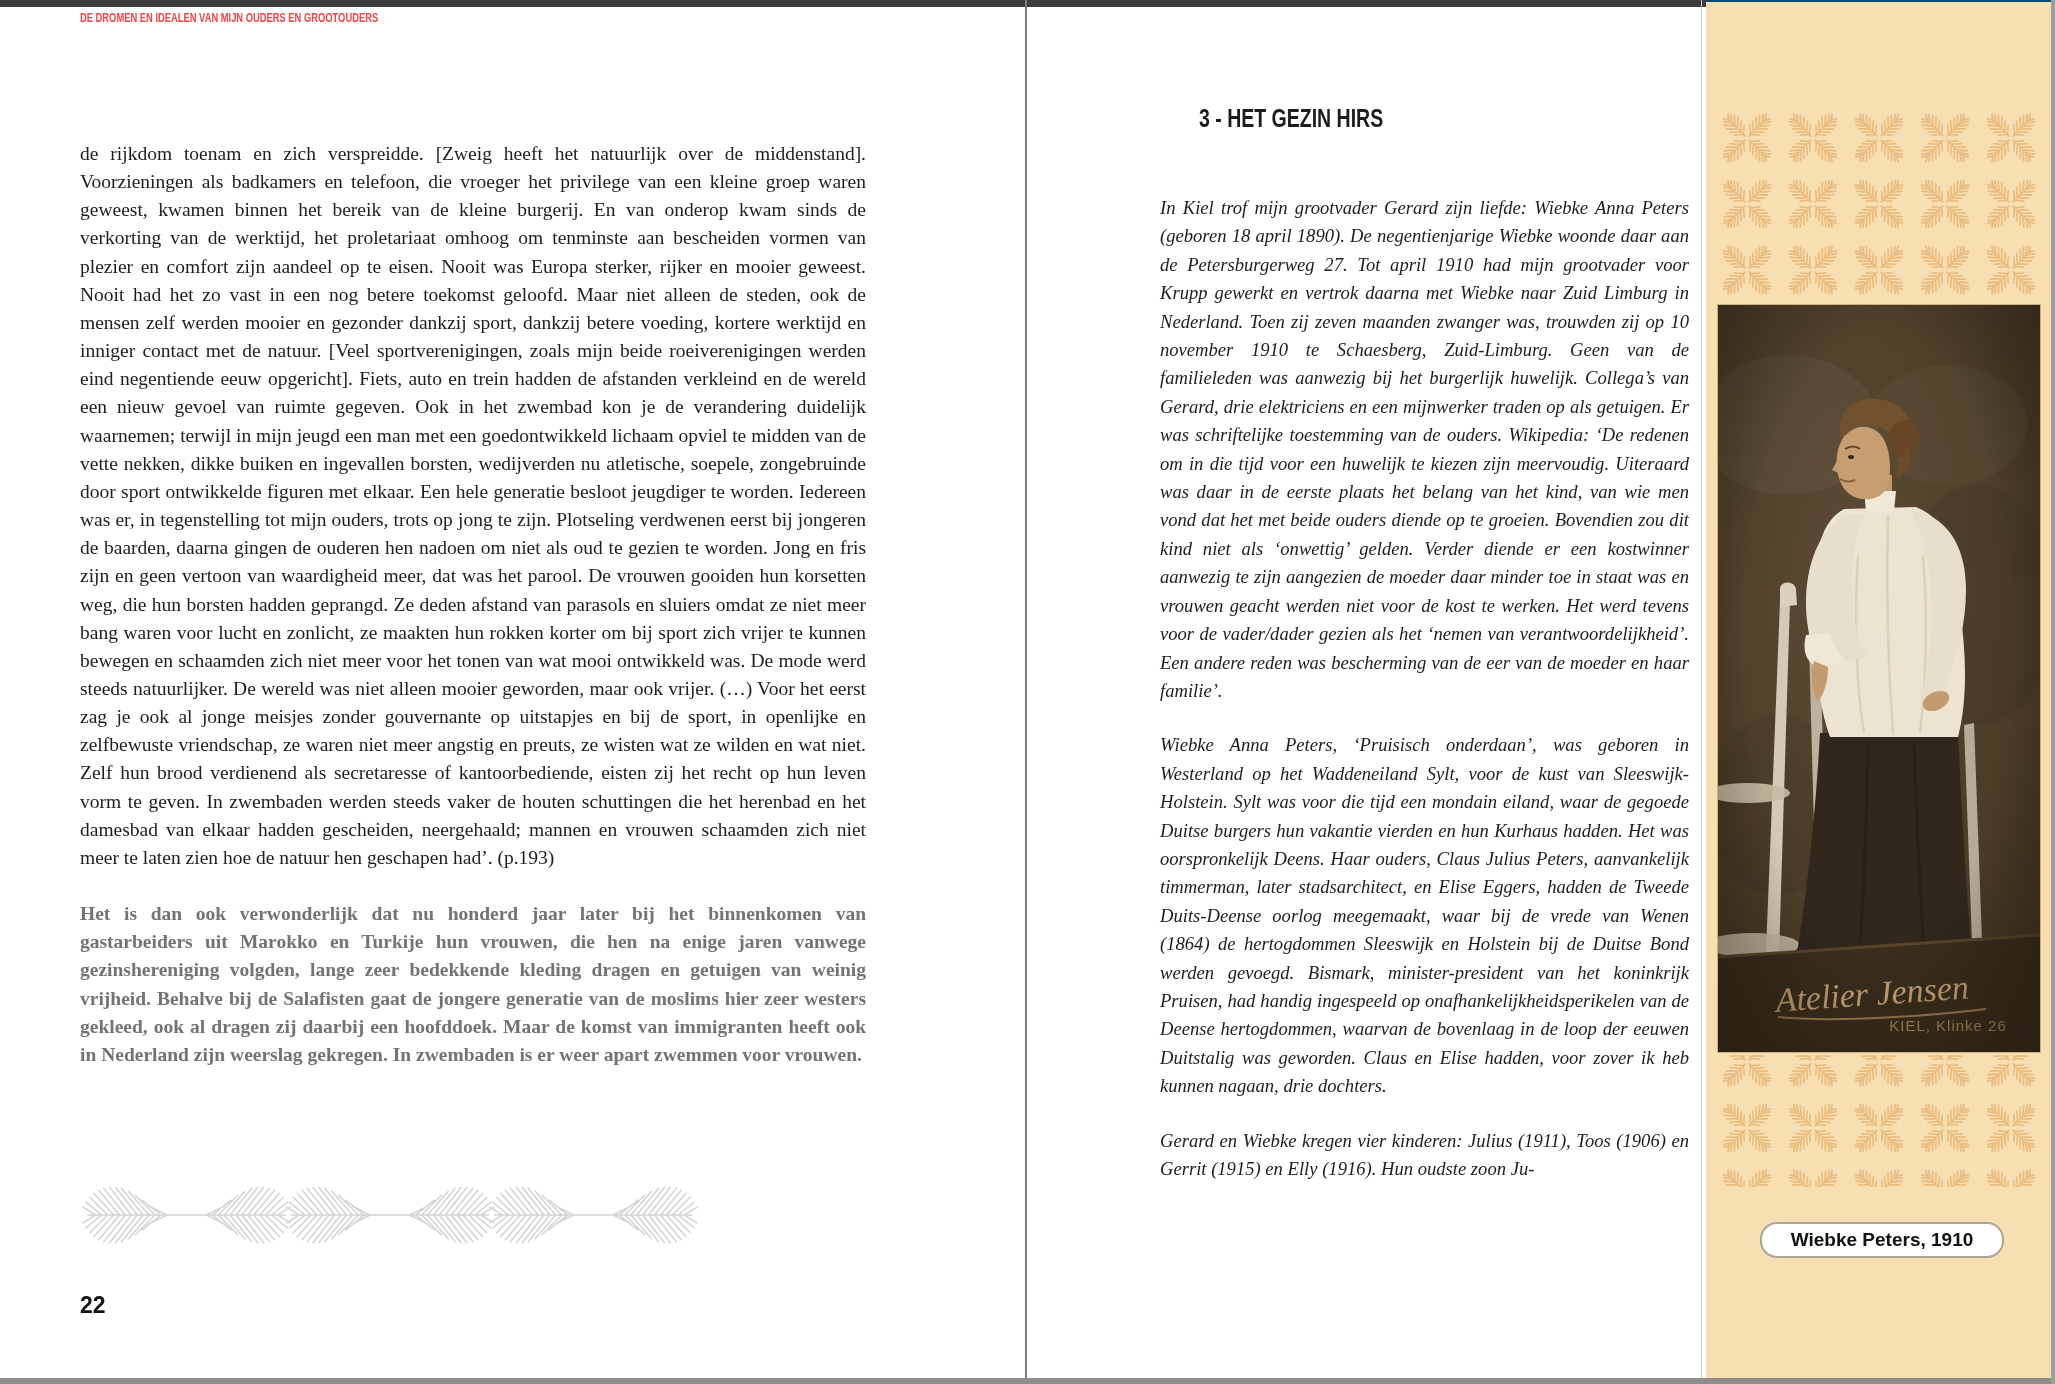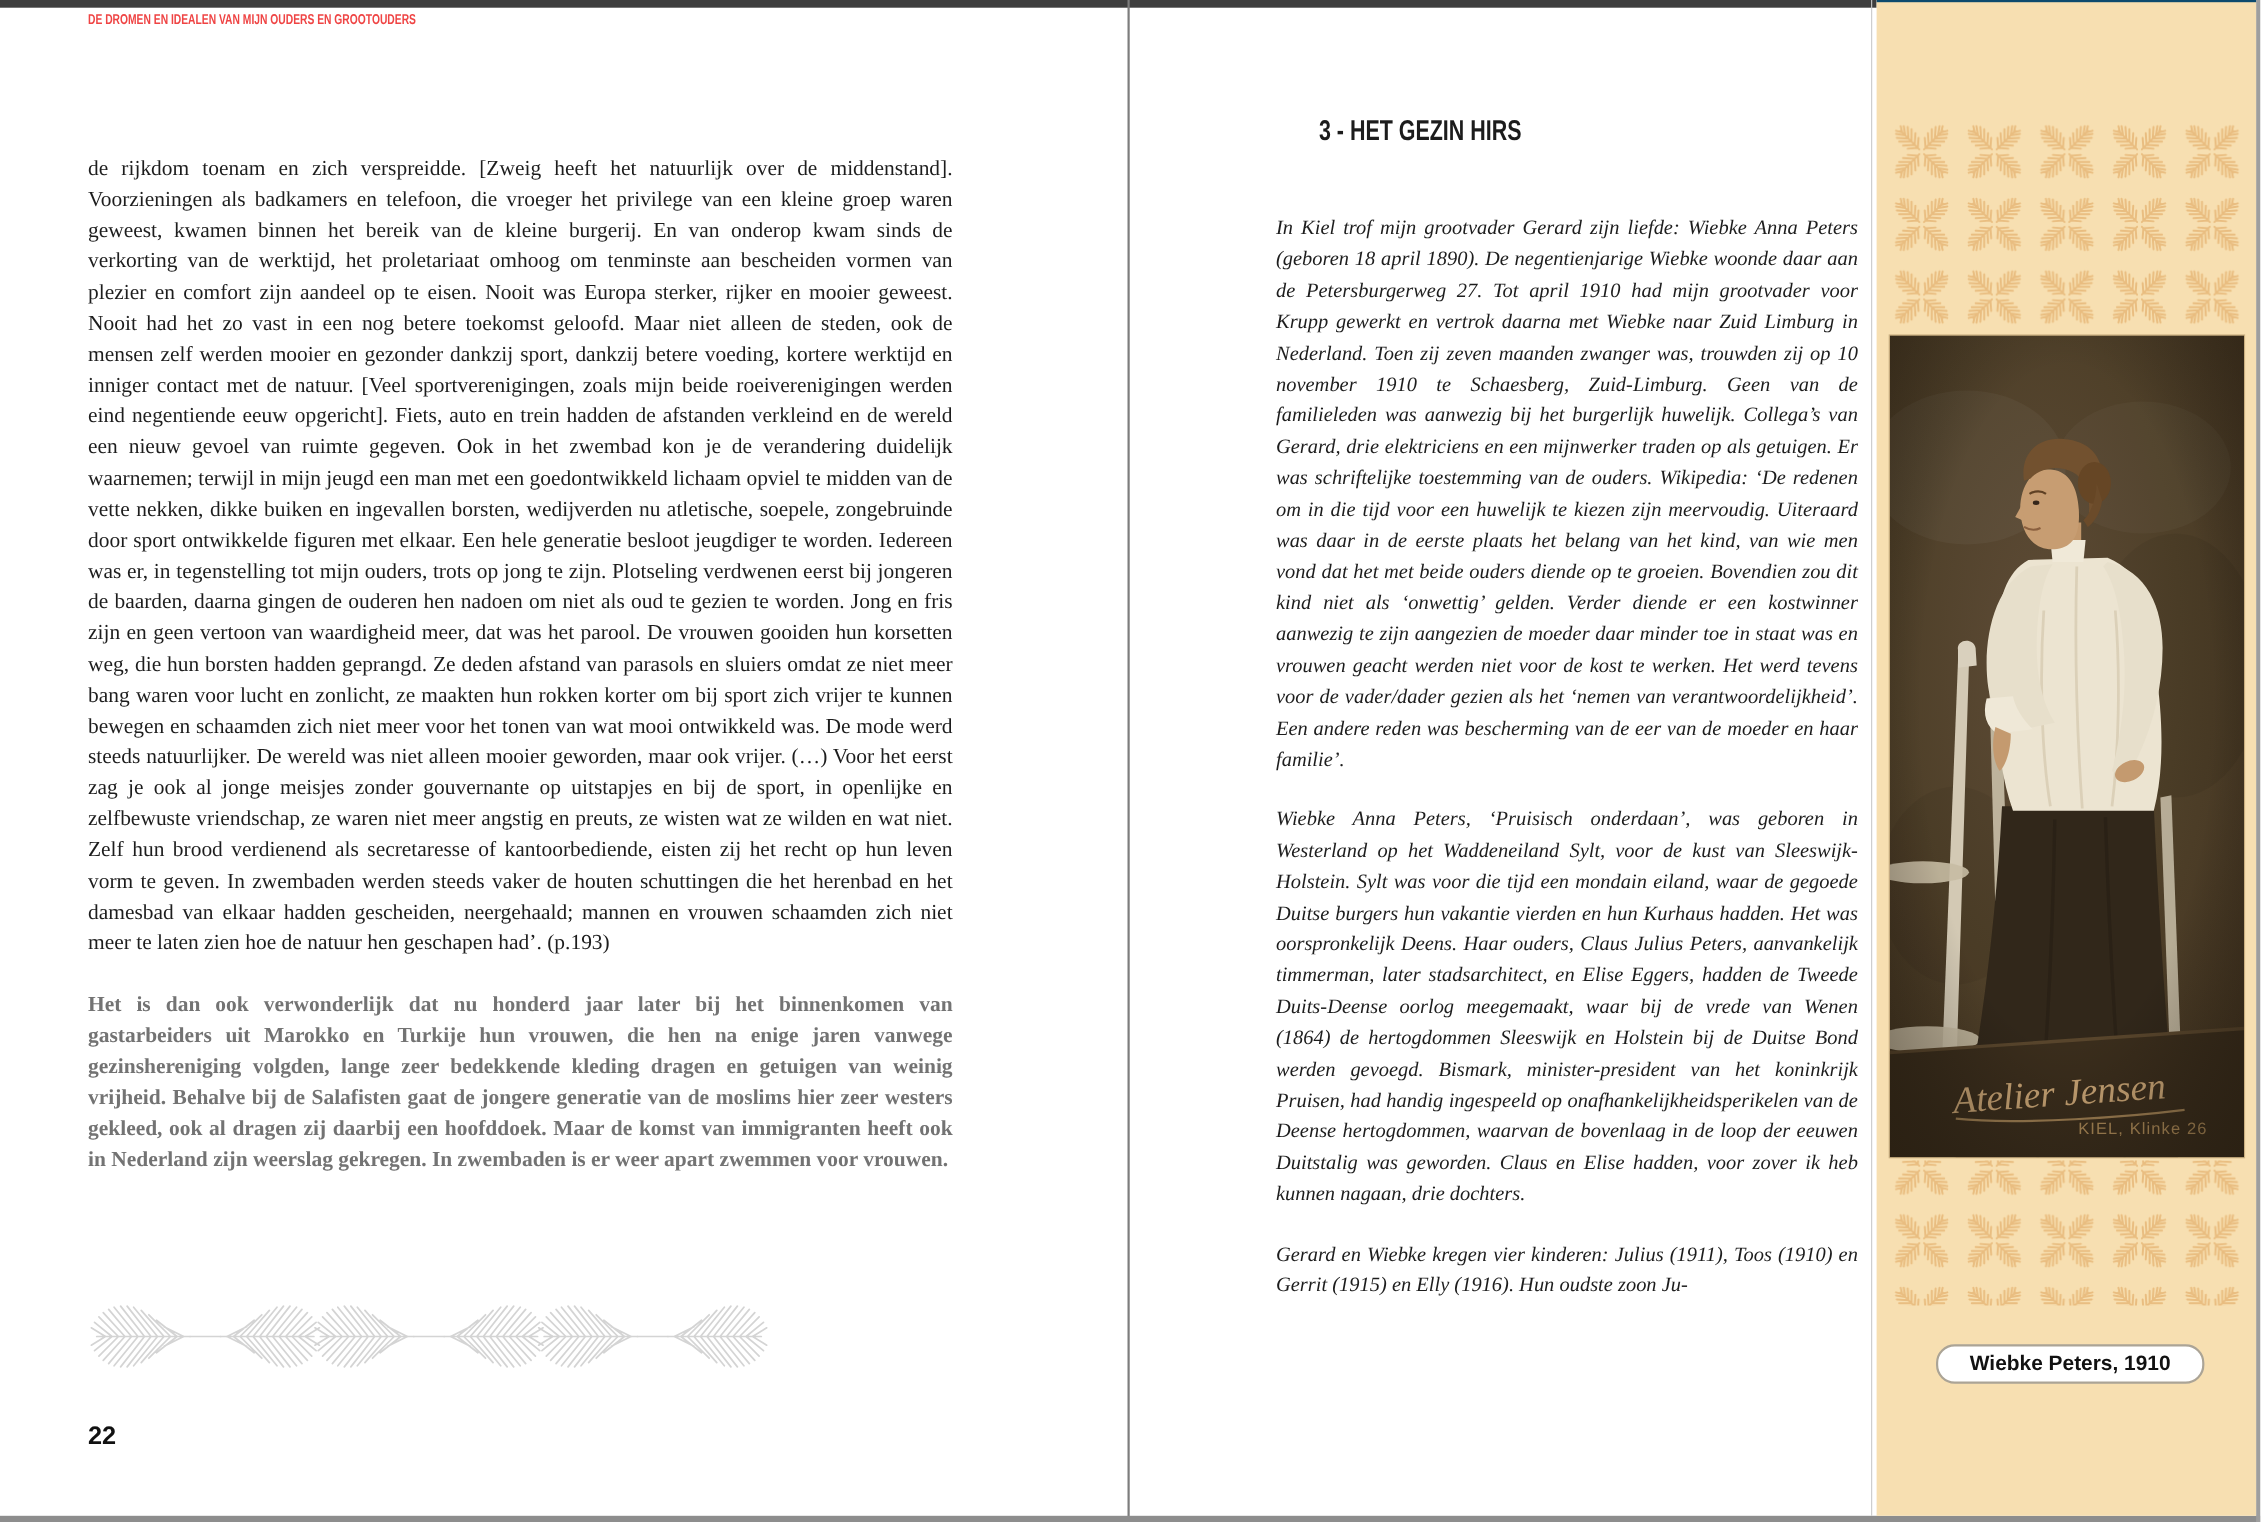--- a/index.html
+++ b/index.html
@@ -103,21 +103,21 @@
 
   <div class="page-number">22</div>
 
   <div class="chapter-heading">
     <div><span class="condensed">3 - HET GEZIN HIRS</span></div>
   </div>
 
   <div class="right-body">
     <p>In Kiel trof mijn grootvader Gerard zijn liefde: Wiebke Anna Peters (geboren 18 april 1890). De negentienjarige Wiebke woonde daar aan de Petersburgerweg 27. Tot april 1910 had mijn grootvader voor Krupp gewerkt en vertrok daarna met Wiebke naar Zuid Limburg in Nederland. Toen zij zeven maanden zwanger was, trouwden zij op 10 november 1910 te Schaesberg, Zuid-Limburg. Geen van de familieleden was aanwezig bij het burgerlijk huwelijk. Collega’s van Gerard, drie elektriciens en een mijnwerker traden op als getuigen. Er was schriftelijke toestemming van de ouders. Wikipedia: ‘De redenen om in die tijd voor een huwelijk te kiezen zijn meervoudig. Uiteraard was daar in de eerste plaats het belang van het kind, van wie men vond dat het met beide ouders diende op te groeien. Bovendien zou dit kind niet als ‘onwettig’ gelden. Verder diende er een kostwinner aanwezig te zijn aangezien de moeder daar minder toe in staat was en vrouwen geacht werden niet voor de kost te werken. Het werd tevens voor de vader/dader gezien als het ‘nemen van verantwoordelijkheid’. Een andere reden was bescherming van de eer van de moeder en haar familie’.</p>
     <p>Wiebke Anna Peters, ‘Pruisisch onderdaan’, was geboren in Westerland op het Waddeneiland Sylt, voor de kust van Sleeswijk-Holstein. Sylt was voor die tijd een mondain eiland, waar de gegoede Duitse burgers hun vakantie vierden en hun Kurhaus hadden. Het was oorspronkelijk Deens. Haar ouders, Claus Julius Peters, aanvankelijk timmerman, later stadsarchitect, en Elise Eggers, hadden de Tweede Duits-Deense oorlog meegemaakt, waar bij de vrede van Wenen (1864) de hertogdommen Sleeswijk en Holstein bij de Duitse Bond werden gevoegd. Bismark, minister-president van het koninkrijk Pruisen, had handig ingespeeld op onafhankelijkheidsperikelen van de Deense hertogdommen, waarvan de bovenlaag in de loop der eeuwen Duitstalig was geworden. Claus en Elise hadden, voor zover ik heb kunnen nagaan, drie dochters.</p>
-    <p>Gerard en Wiebke kregen vier kinderen: Julius (1911), Toos (1910) en Gerrit (1915) en Elly (1916). Hun oudste zoon Ju-</p>
+    <p>Gerard en Wiebke kregen vier kinderen: Julius (1911), Toos (1906) en Gerrit (1915) en Elly (1916). Hun oudste zoon Ju-</p>
   </div>
 
   <div class="sidebar">
 
     <svg class="sidebar-pattern" viewBox="0 0 330 1082" aria-hidden="true">
       <defs>
         <path id="xleaf" d="M3,0 L27,0 M5,0 L11,-7 M9,0 L16,-8 M13,0 L21,-8 M17,0 L25,-7 M21,0 L28,-5 M25,0 L30,-3 M5,0 L11,7 M9,0 L16,8 M13,0 L21,8 M17,0 L25,7 M21,0 L28,5 M25,0 L30,3"></path>
         <g id="xmotif" stroke="#e9bd80" stroke-width="1.8" fill="none" stroke-linecap="round">
           <use href="#xleaf" transform="rotate(-45)"></use>
           <use href="#xleaf" transform="rotate(-135)"></use>

